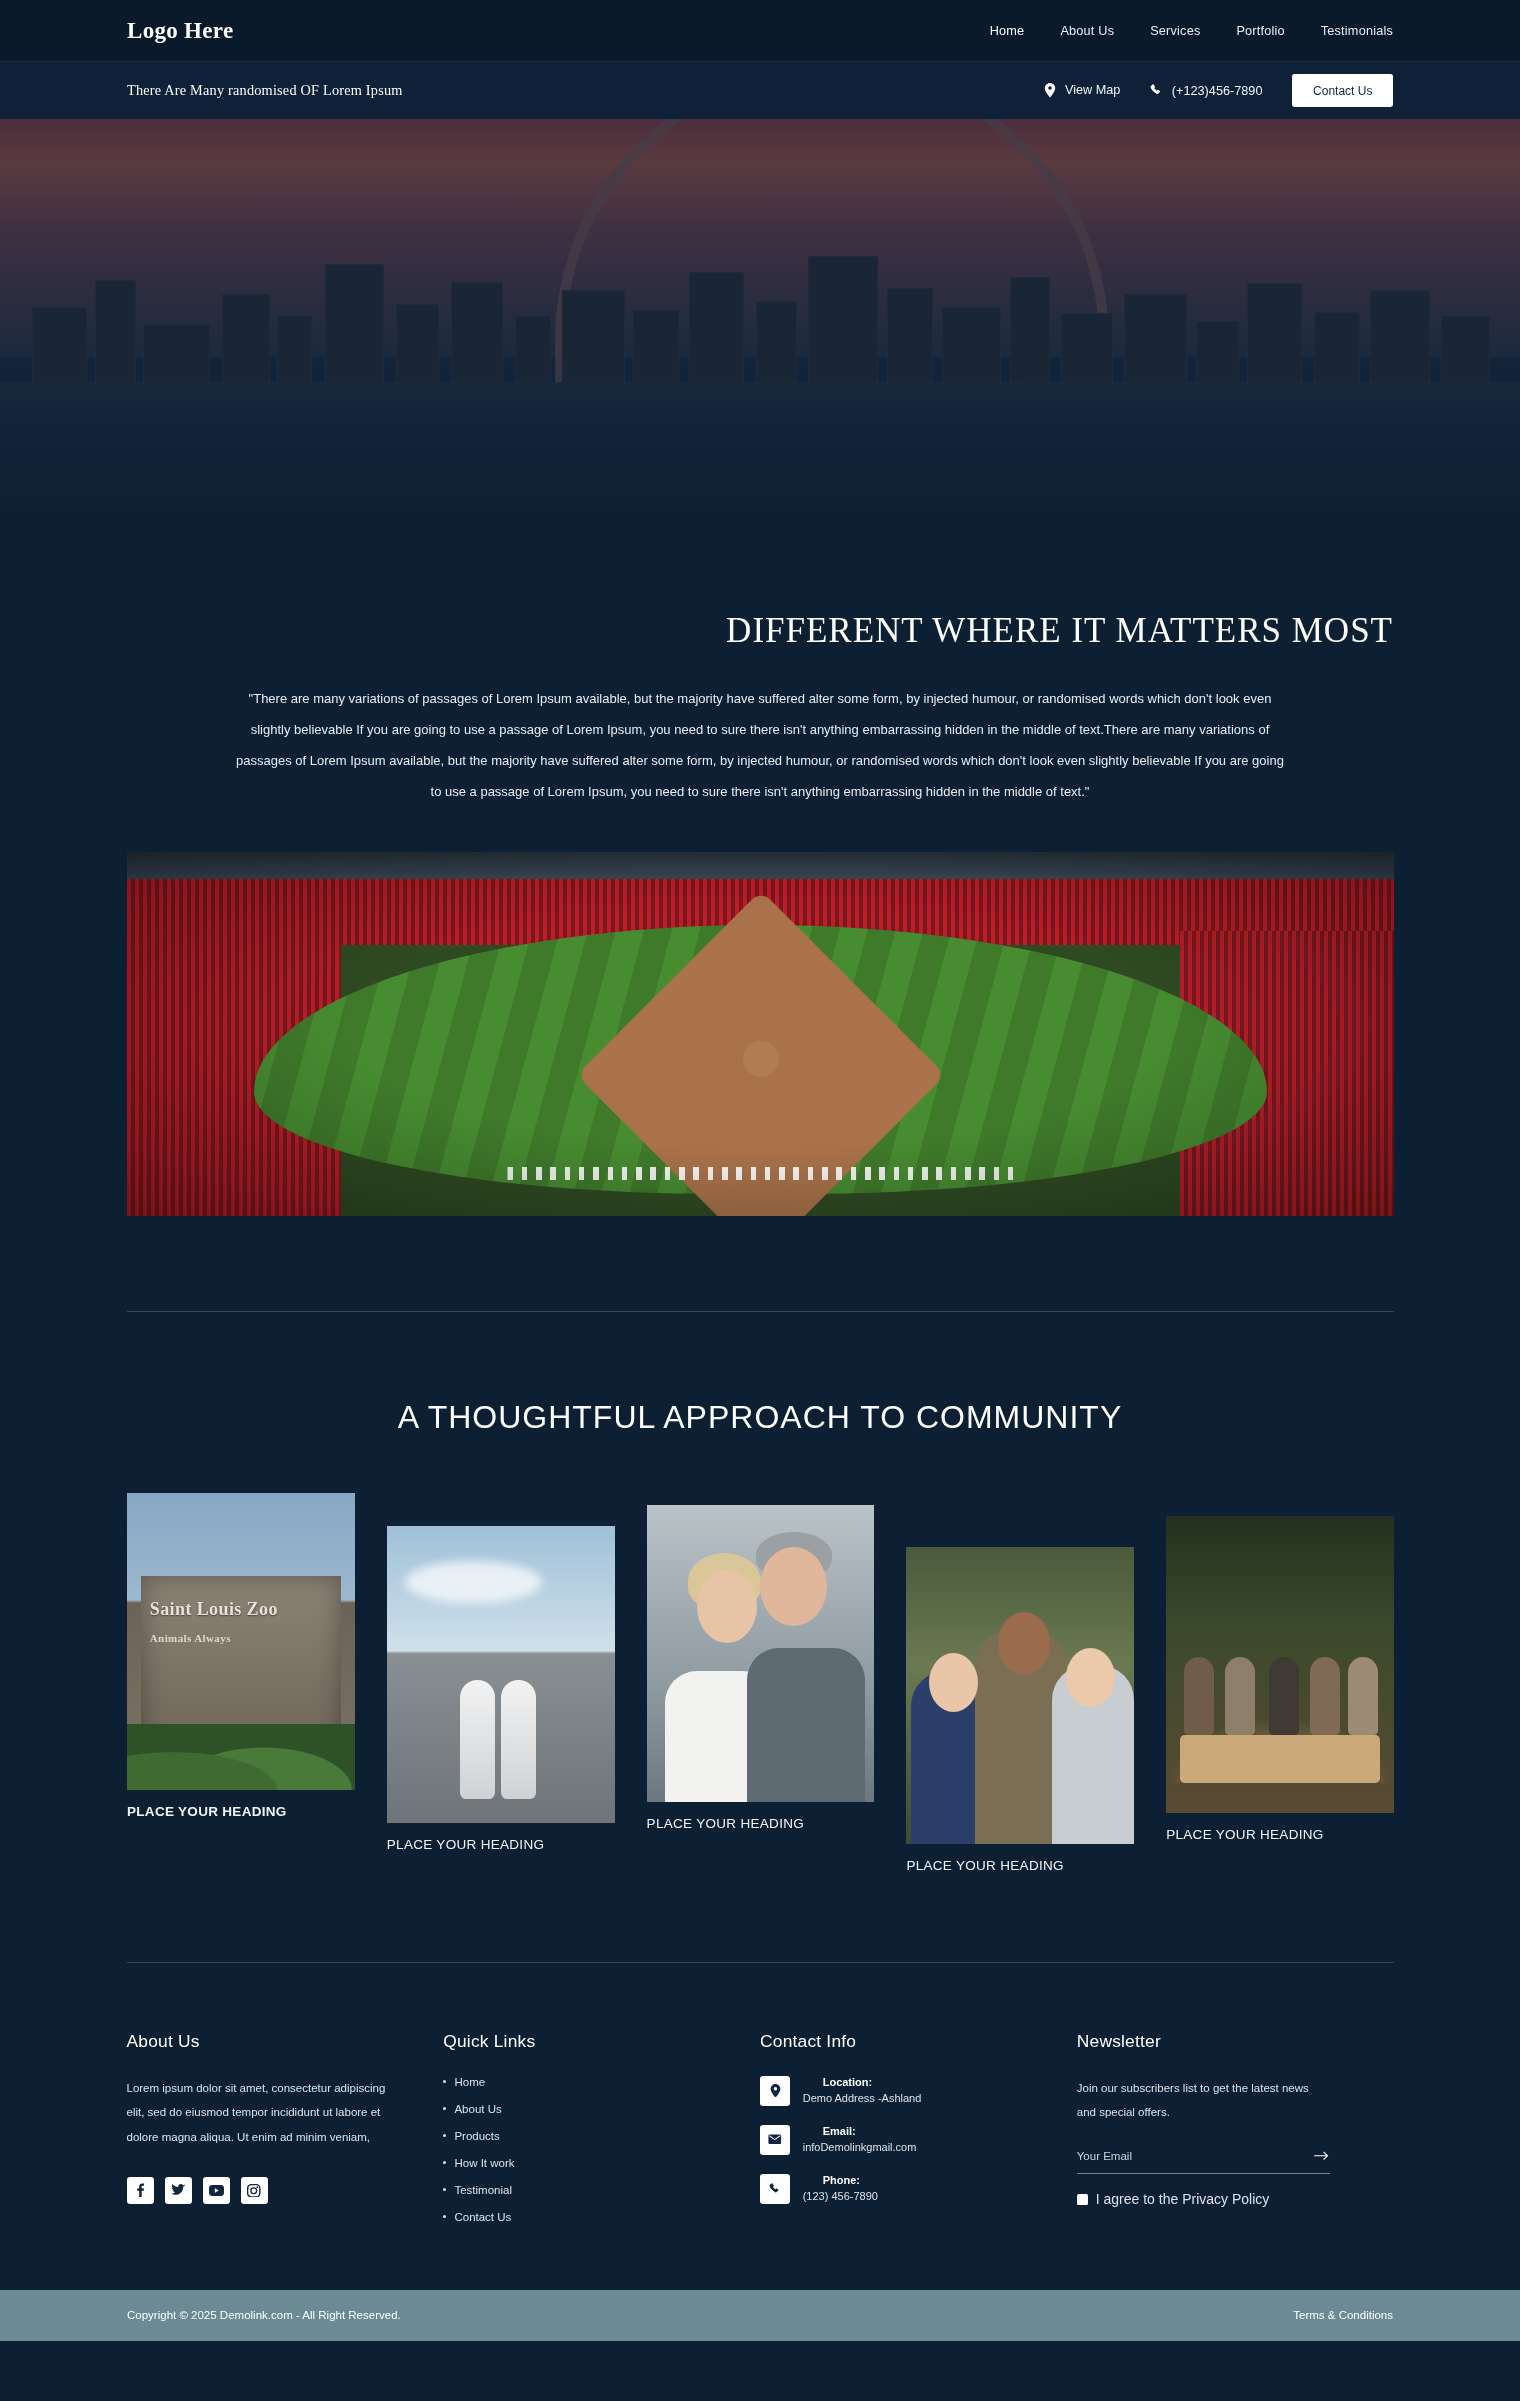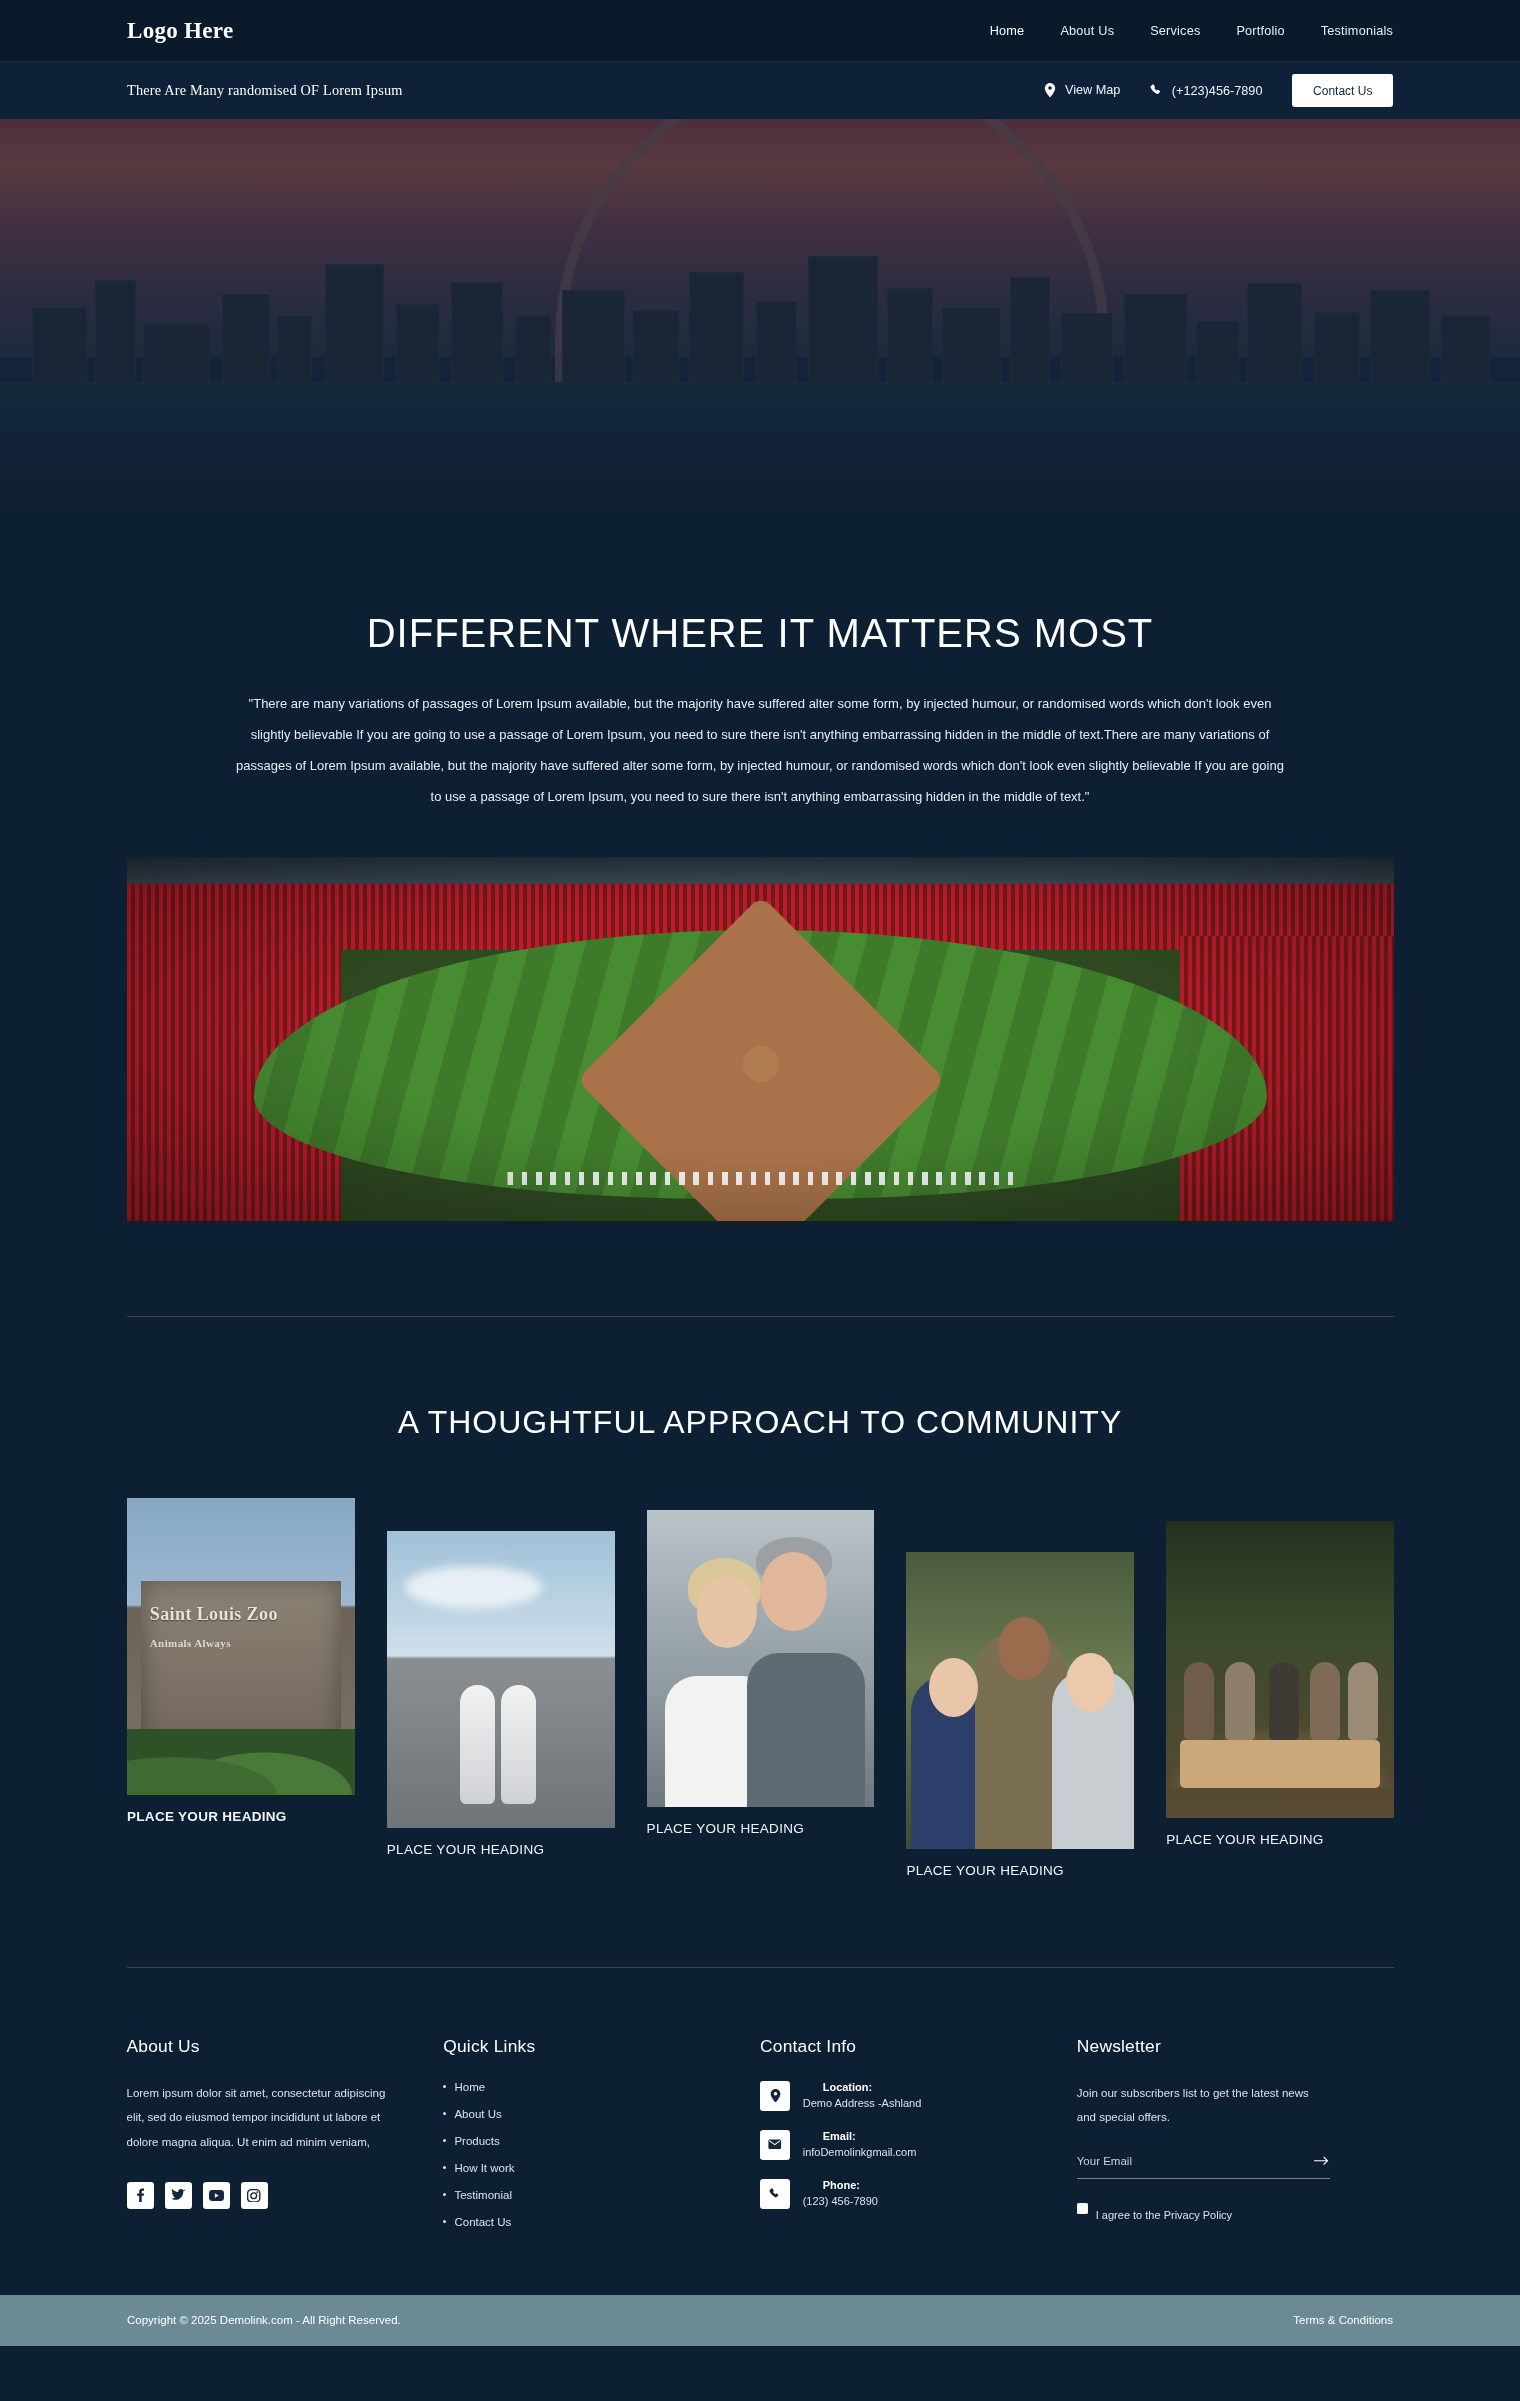--- a/index.html
+++ b/index.html
@@ -122,26 +122,27 @@
     font-weight: 700;
     letter-spacing: 0.8px;
     text-shadow: 0 1.6px 14.3px rgba(0,0,0,.55);
   }
 
   
   .section {
     padding: 0 127px;
   }
   .sec-title {
-    text-align: center;
-    font-size: 40px;
+    text-align: right;
+    font-size: 35px;
     font-weight: 400;
     letter-spacing: 1px;
     color: #ffffff;
     margin-top: 101px;
+    font-family: Liberation Serif, serif;
   }
   .sec-para {
     max-width: 1085px;
     margin: 33px auto 0;
     text-align: center;
     font-size: 13px;
     line-height: 2.38;
     color: #e7edf4;
     padding: 0 16px;
   }
@@ -388,21 +389,21 @@
     font-family: "Liberation Sans", sans-serif;
   }
   .nl-form input::placeholder { color: #c9d4df; }
   .arrow-btn {
     background: transparent; border: none; color: #ffffff; font-size: 14.3px; cursor: pointer;
   }
   .agree { display: flex; align-items: center; gap: 8px; margin-top: 17.4px; }
   .cb {
     width: 11px; height: 11px; background: #ffffff; border-radius: 1.6px; cursor: pointer;
   }
-  .agree span { font-size: 11px; color: #dbe3ec; margin-top: 13px; }
+  .agree span { font-size: 14px; color: #dbe3ec; }
 
   .copybar {
     height: 51px;
     background: #6b8a94;
     display: flex; align-items: center; justify-content: space-between;
     padding: 0 127px;
     font-size: 11.5px;
     color: #ffffff;
     text-align: right;
   }

